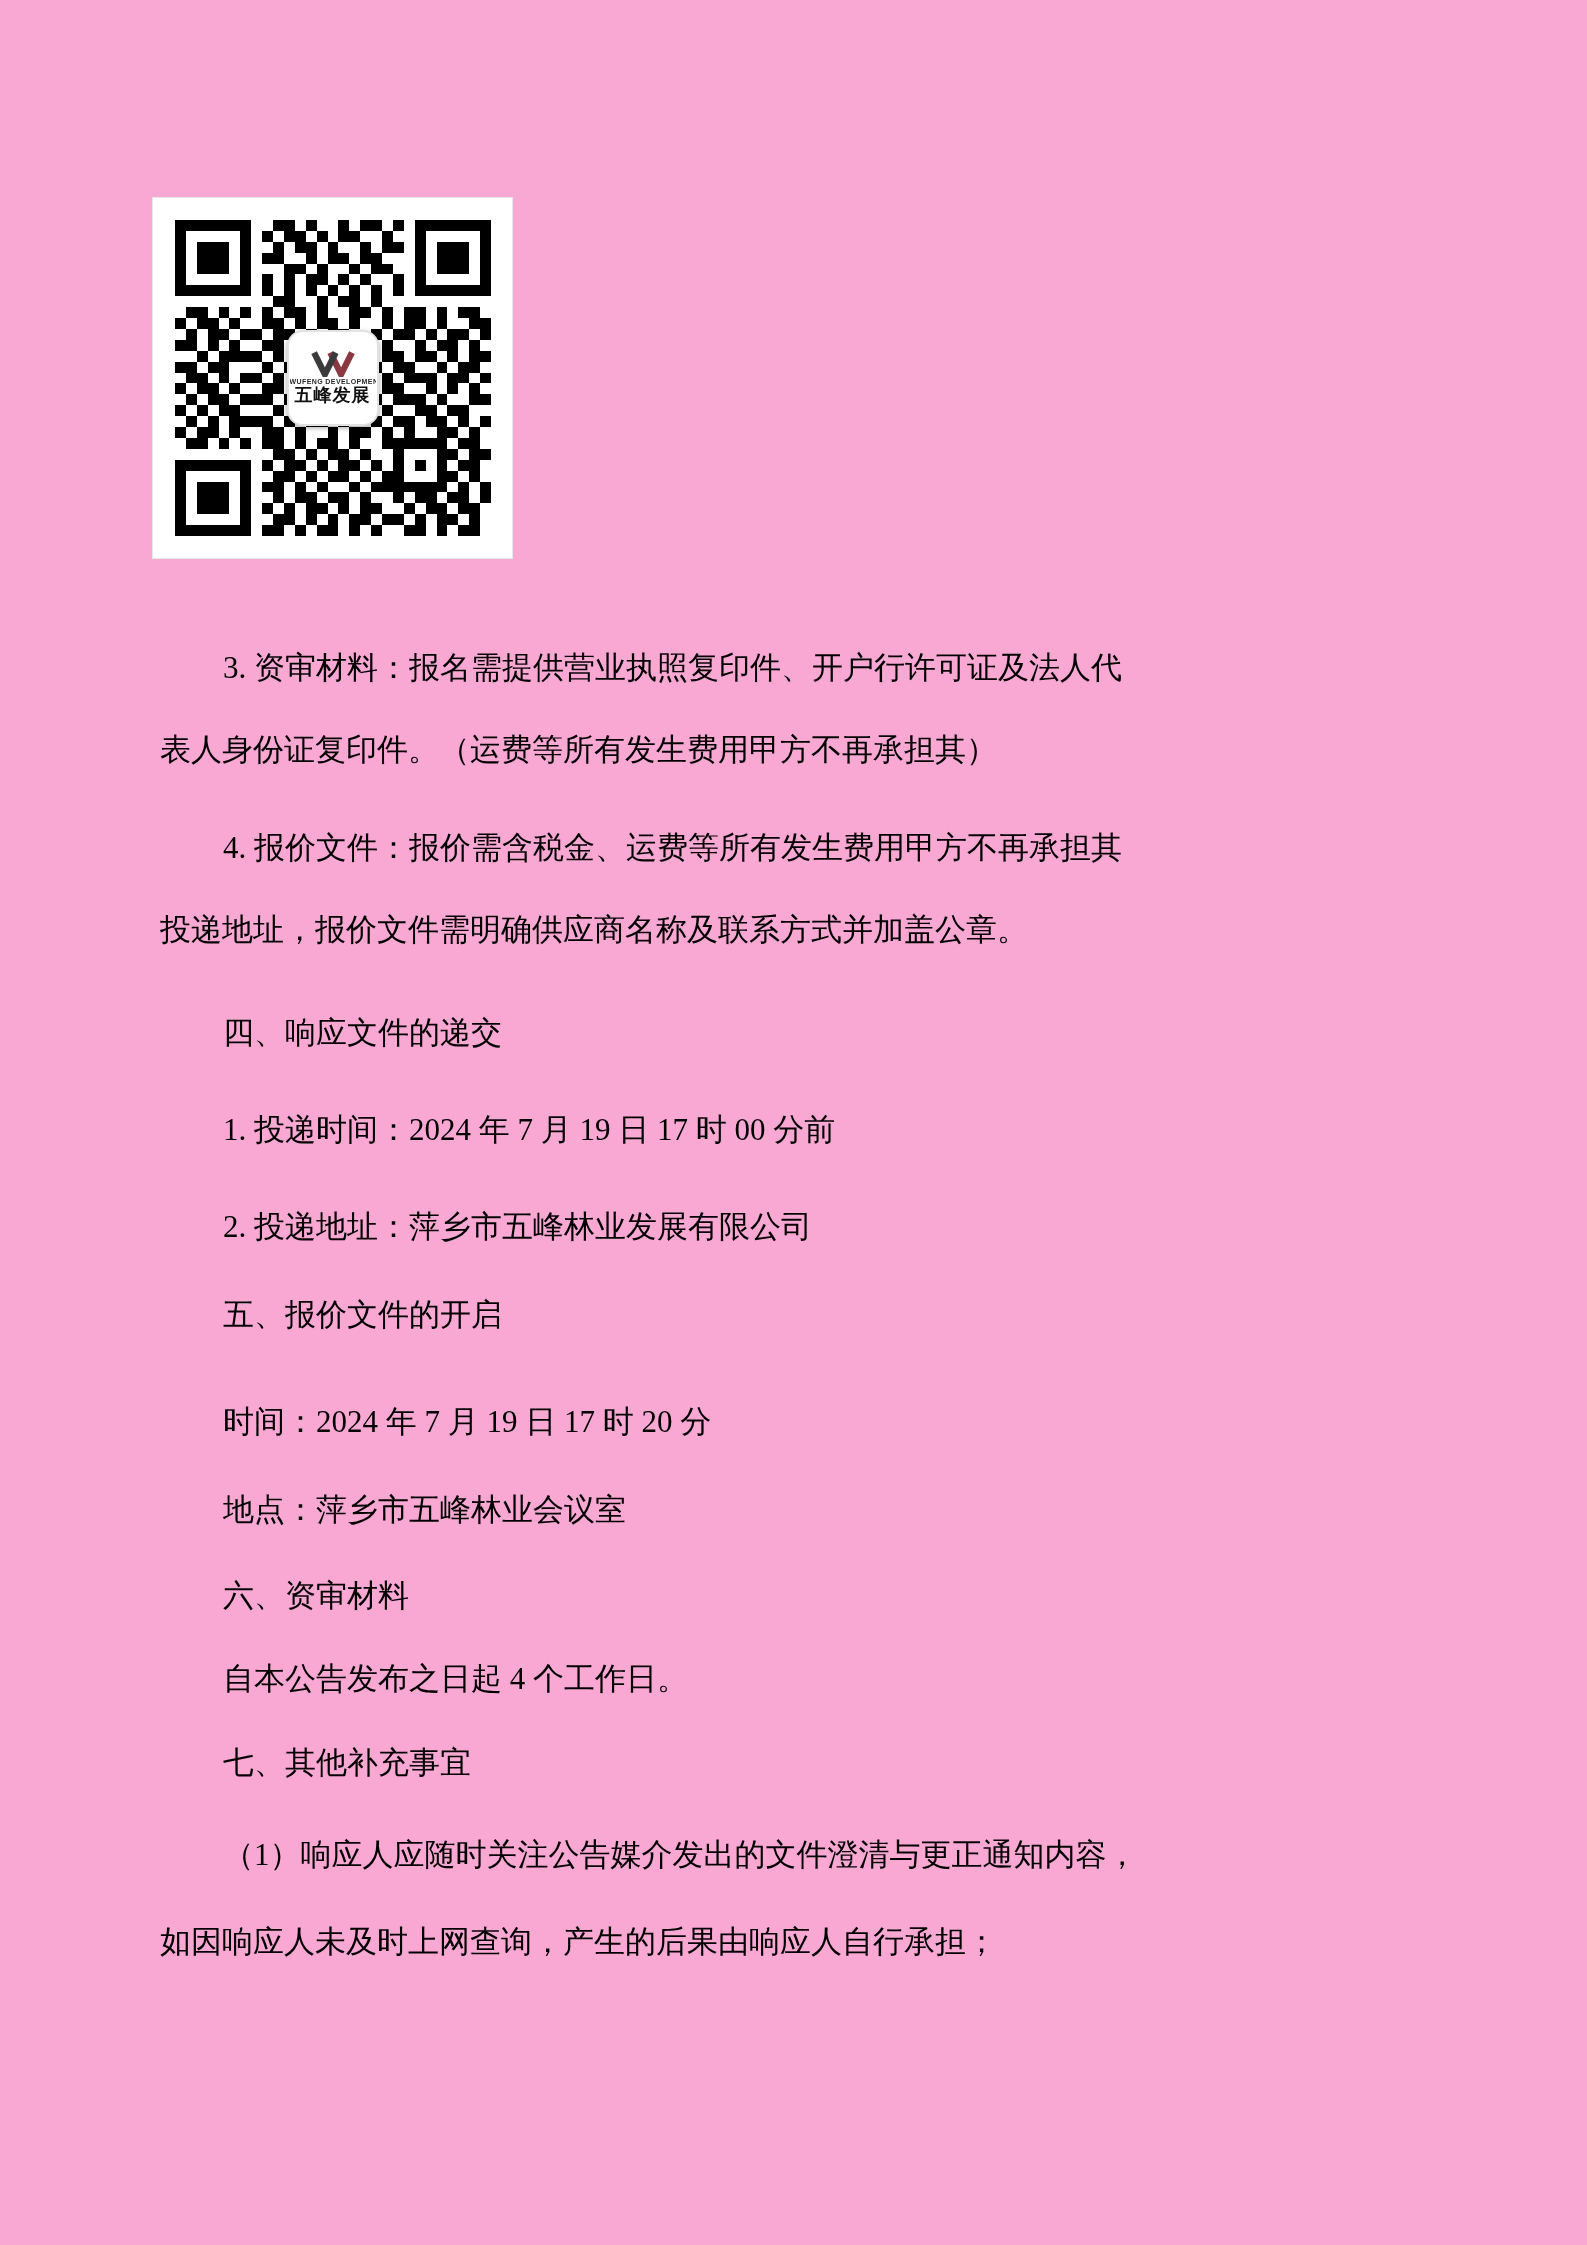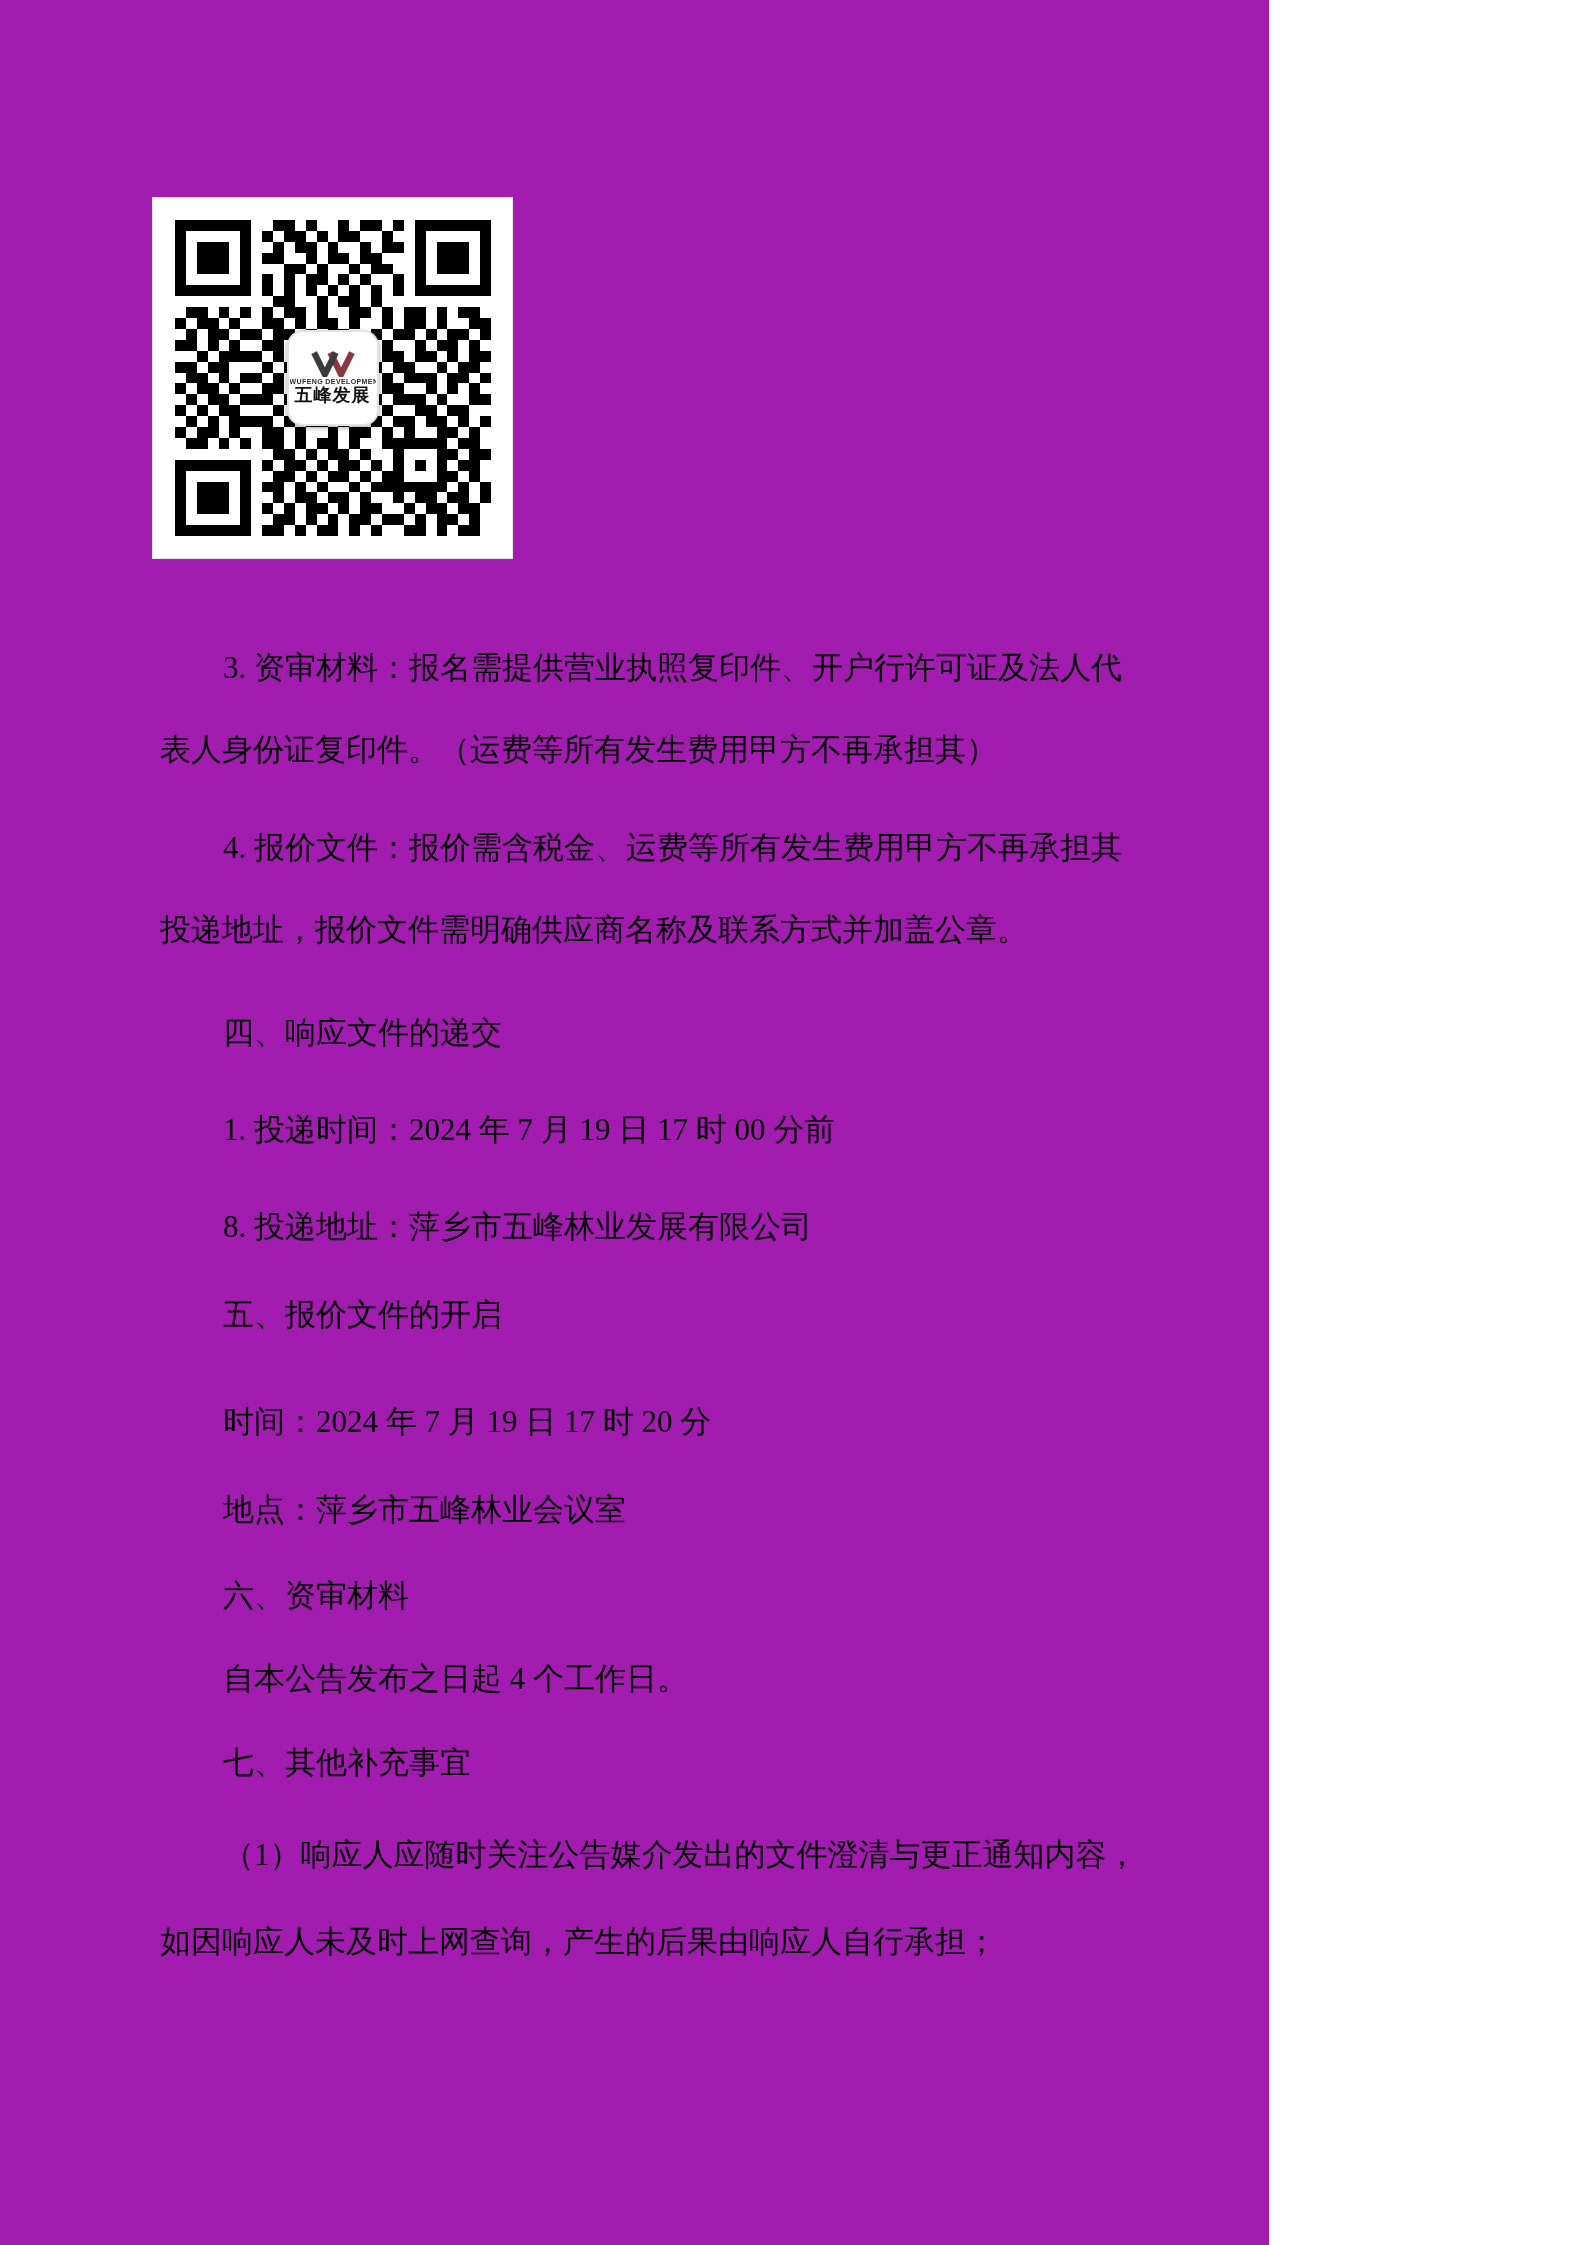--- a/index.html
+++ b/index.html
@@ -1,20 +1,20 @@
 <!DOCTYPE html>
 <html><head>
 <meta charset="utf-8">
 <style>
   html, body { margin: 0; padding: 0; background: #ffffff; }
   .page {
     position: relative;
-    width: 1269px;
+    width: 1587px;
     height: 2245px;
-    background: #a21caf;
+    background: #f9a8d4;
     overflow: hidden;
     font-family: "Liberation Serif", "DejaVu Serif", serif;
   }
   
   .qr-frame {
     position: absolute;
     left: 152px;
     top: 197px;
     width: 361px;
     height: 362px;
@@ -576,21 +576,21 @@
     </div>
   </div>
 
   <div>
     <p class="doc-line ind t1">3. 资审材料：报名需提供营业执照复印件、开户行许可证及法人代</p>
     <p class="doc-line noind t2">表人身份证复印件。（运费等所有发生费用甲方不再承担其）</p>
     <p class="doc-line ind t3">4. 报价文件：报价需含税金、运费等所有发生费用甲方不再承担其</p>
     <p class="doc-line noind t4">投递地址，报价文件需明确供应商名称及联系方式并加盖公章。</p>
     <p class="doc-line ind t5">四、响应文件的递交</p>
     <p class="doc-line ind t6">1. 投递时间：2024 年 7 月 19 日 17 时 00 分前</p>
-    <p class="doc-line ind t7">8. 投递地址：萍乡市五峰林业发展有限公司</p>
+    <p class="doc-line ind t7">2. 投递地址：萍乡市五峰林业发展有限公司</p>
     <p class="doc-line ind t8">五、报价文件的开启</p>
     <p class="doc-line ind t9">时间：2024 年 7 月 19 日 17 时 20 分</p>
     <p class="doc-line ind t10">地点：萍乡市五峰林业会议室</p>
     <p class="doc-line ind t11">六、资审材料</p>
     <p class="doc-line ind t12">自本公告发布之日起 4 个工作日。</p>
     <p class="doc-line ind t13">七、其他补充事宜</p>
     <p class="doc-line ind t14">（1）响应人应随时关注公告媒介发出的文件澄清与更正通知内容，</p>
     <p class="doc-line noind t15">如因响应人未及时上网查询，产生的后果由响应人自行承担；</p>
   </div>
 

